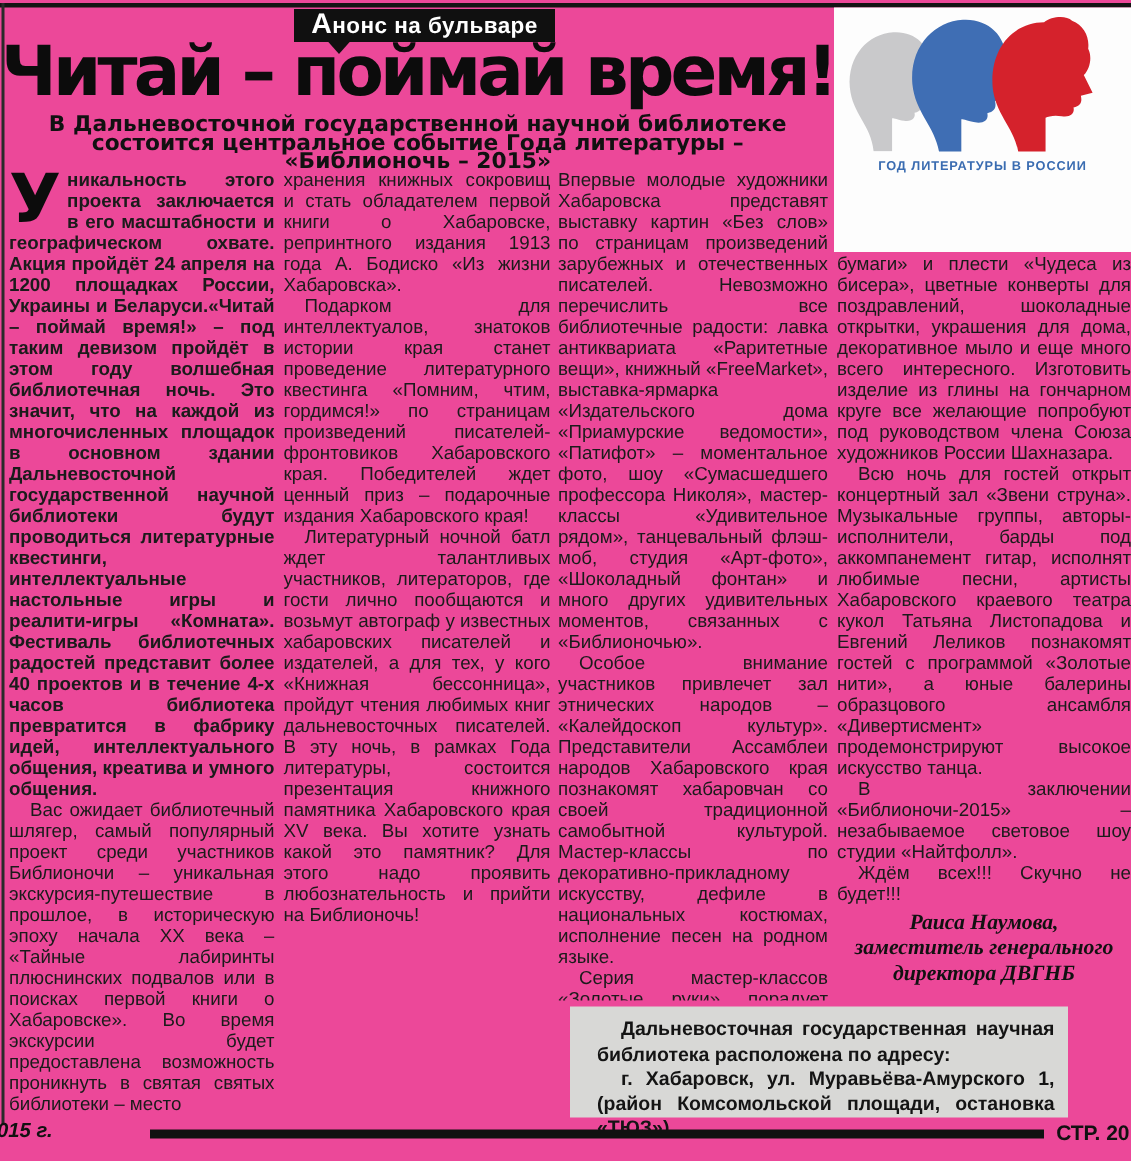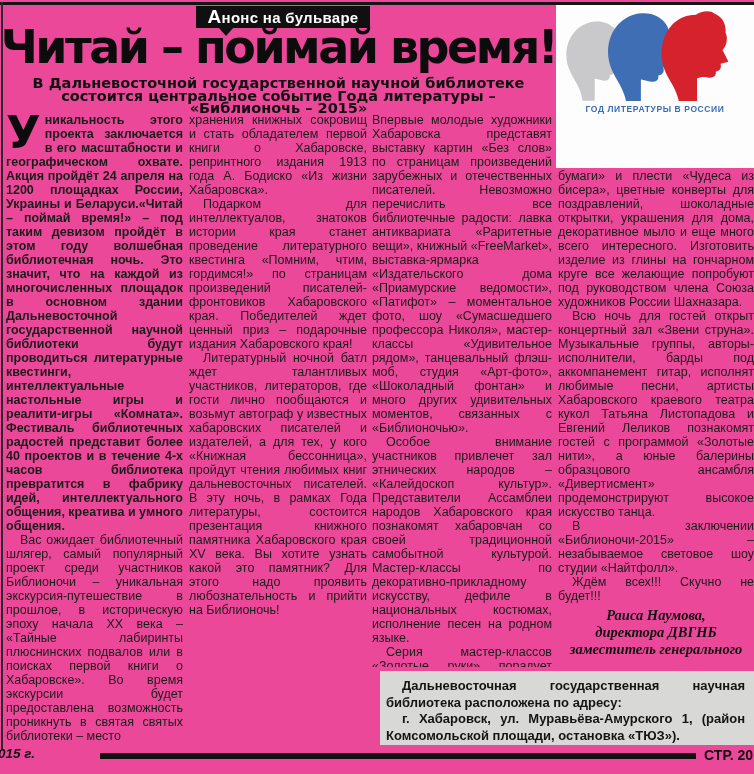--- a/index.html
+++ b/index.html
@@ -54,22 +54,22 @@
     float:left;font-family:"DejaVu Sans",sans-serif;font-weight:bold;
     font-size:45px;line-height:36px;padding:2px 4px 0 0;color:#0c0c0c;
   }
   .signature{
     margin-top:4px;text-align:center;
     font-family:"Liberation Serif",serif;font-style:italic;font-weight:bold;
     font-size:14.5px;line-height:17px;color:#111;
   }
   
   .address-box{
-    position:absolute;left:380px;top:671px;width:374px;height:74px;
-    background:#d8d8d6;box-sizing:border-box;padding:7px 9px 6px 6px;
+    position:absolute;left:380px;top:671px;width:332px;height:74px;
+    background:#d8d8d6;box-sizing:border-box;padding:7px 9px 6px 18px;
     font-weight:bold;font-size:13px;line-height:16.5px;text-align:justify;color:#141414;
   }
   .address-box p{margin:0;text-indent:16px;}
   
   .footer-left{
     position:absolute;left:-2px;top:746px;font-style:italic;font-weight:bold;
     font-size:13.5px;color:#111;font-family:"Liberation Sans",sans-serif;
   }
   .footer-bar{position:absolute;left:100px;top:753px;width:596px;height:6px;background:#111;}
   .footer-right{position:absolute;right:1px;top:747px;font-weight:bold;font-size:14px;color:#111;}
@@ -126,22 +126,22 @@
     <p class="indent">Серия мастер-классов «Золотые руки» порадует истинных умельцев прикладного творчества. Мастера научат делать «Сокровища из</p>
   </div>
 
   <div class="col col4">
     <p>бумаги» и плести «Чудеса из бисера», цветные конверты для поздравлений, шоколадные открытки, украшения для дома, декоративное мыло и еще много всего интересного. Изготовить изделие из глины на гончарном круге все желающие попробуют под руководством члена Союза художников России Шахназара.</p>
     <p class="indent">Всю ночь для гостей открыт концертный зал «Звени струна». Музыкальные группы, авторы- исполнители, барды под аккомпанемент гитар, исполнят любимые песни, артисты Хабаровского краевого театра кукол Татьяна Листопадова и Евгений Леликов познакомят гостей с программой «Золотые нити», а юные балерины образцового ансамбля «Дивертисмент» продемонстрируют высокое искусство танца.</p>
     <p class="indent">В заключении «Библионочи-2015» – незабываемое световое шоу студии «Найтфолл».</p>
     <p class="indent">Ждём всех!!! Скучно не будет!!!</p>
     <div class="signature">
       <div>Раиса Наумова,</div>
+      <div>заместитель генерального</div>
       <div>директора ДВГНБ</div>
-      <div>заместитель генерального</div>
     </div>
   </div>
 
   <div class="address-box">
     <p>Дальневосточная государственная научная библиотека расположена по адресу:</p>
     <p>г. Хабаровск, ул. Муравьёва-Амурского 1, (район Комсомольской площади, остановка «ТЮЗ»).</p>
   </div>
 
   <div class="footer-left">015 г.</div>
   <div class="footer-bar"></div>

